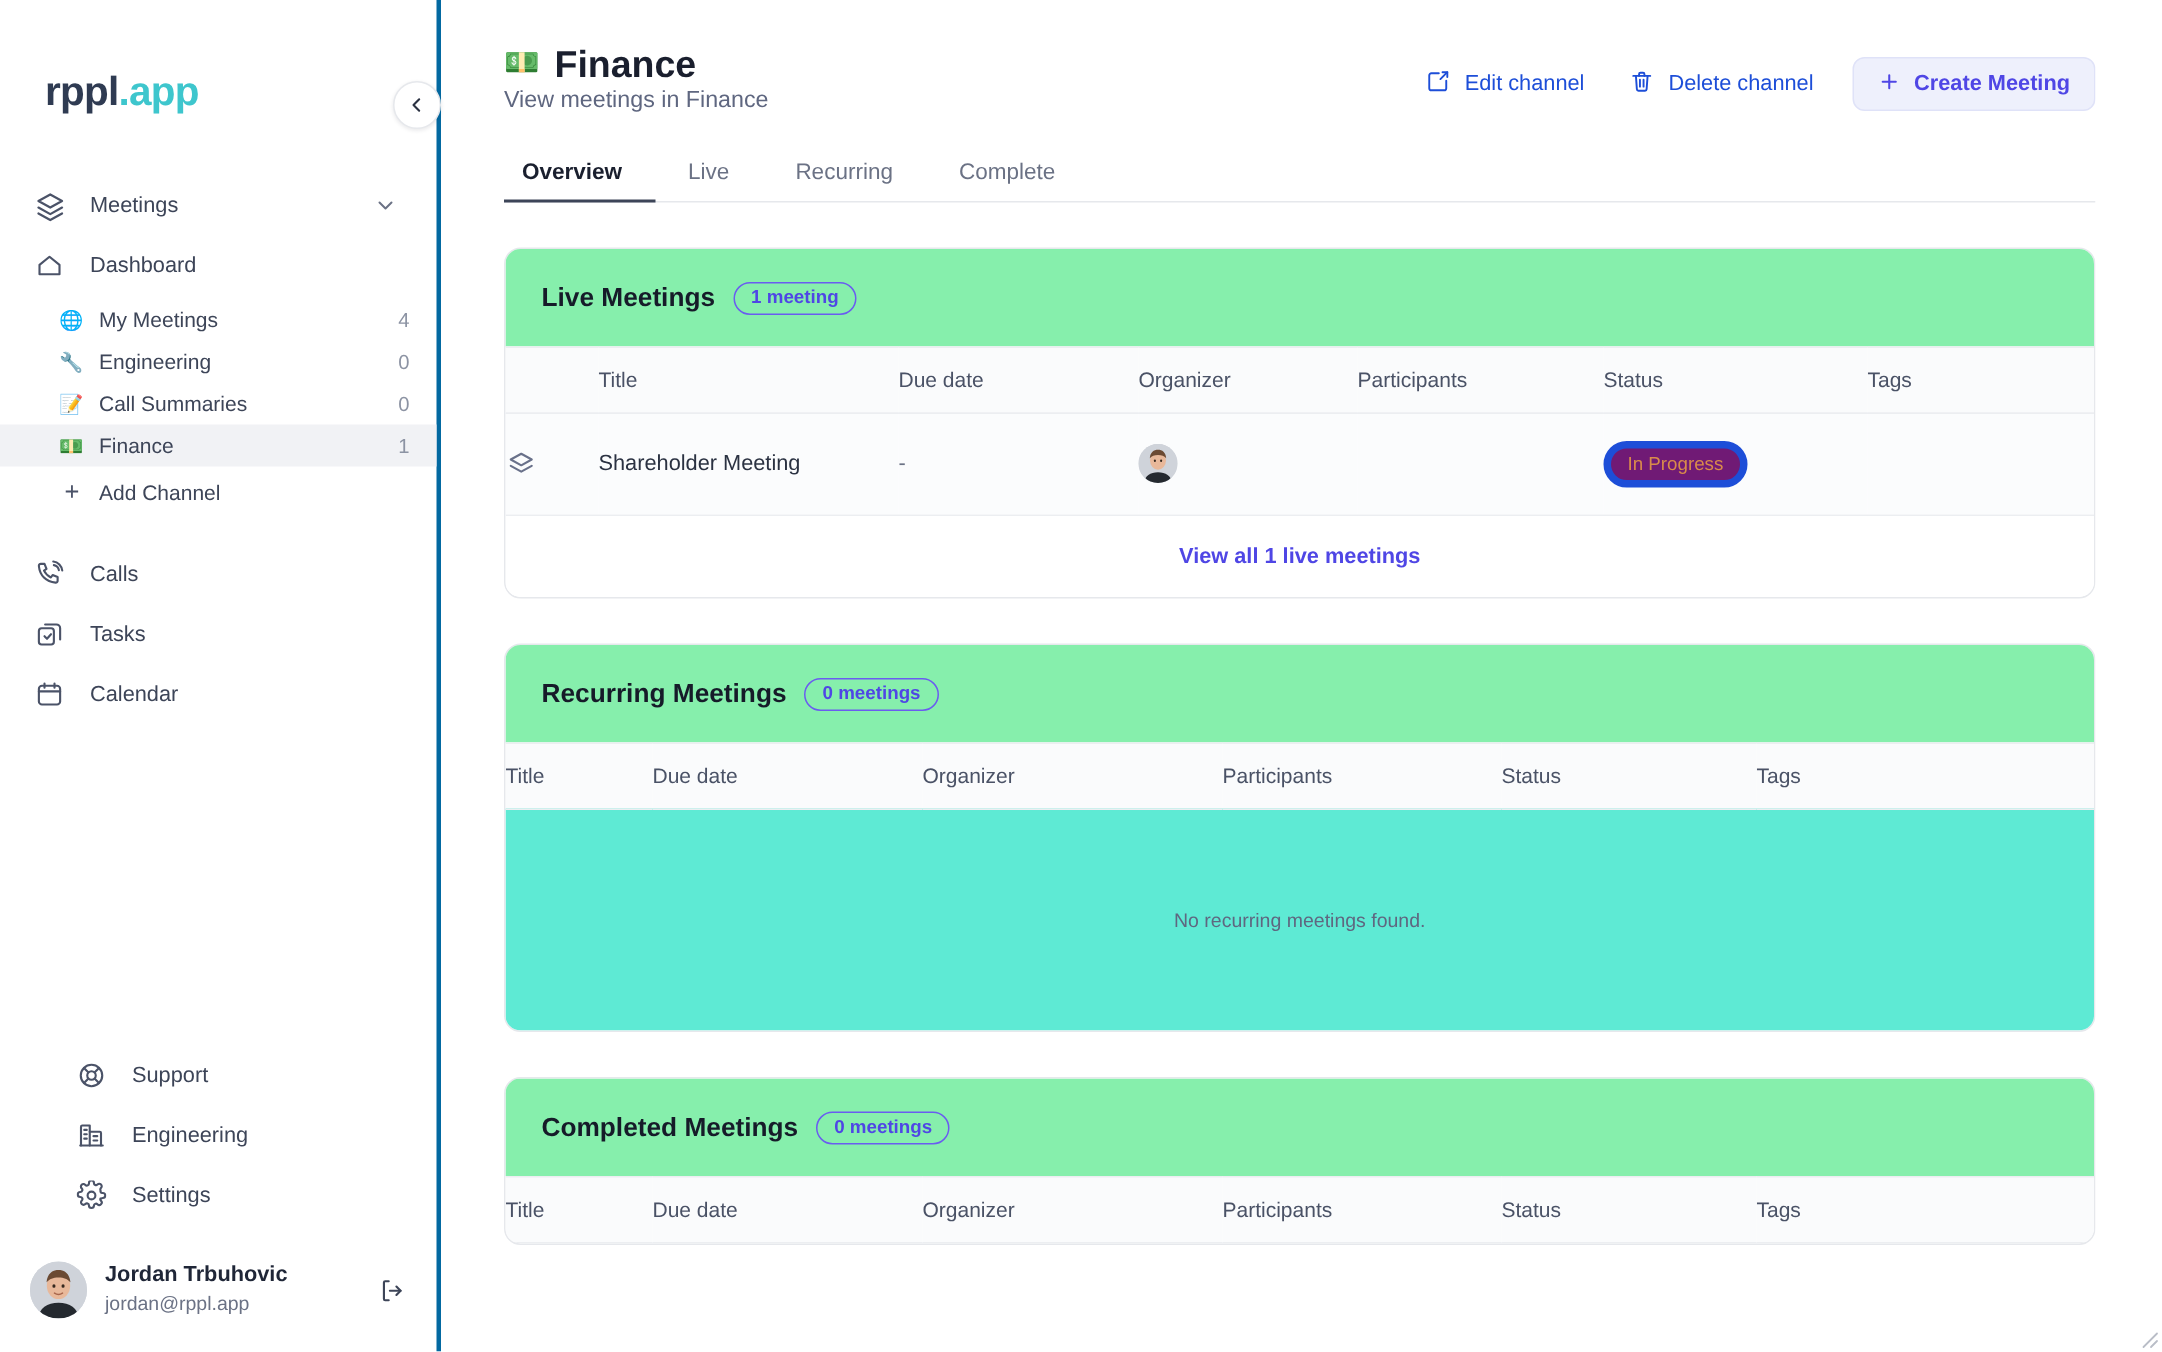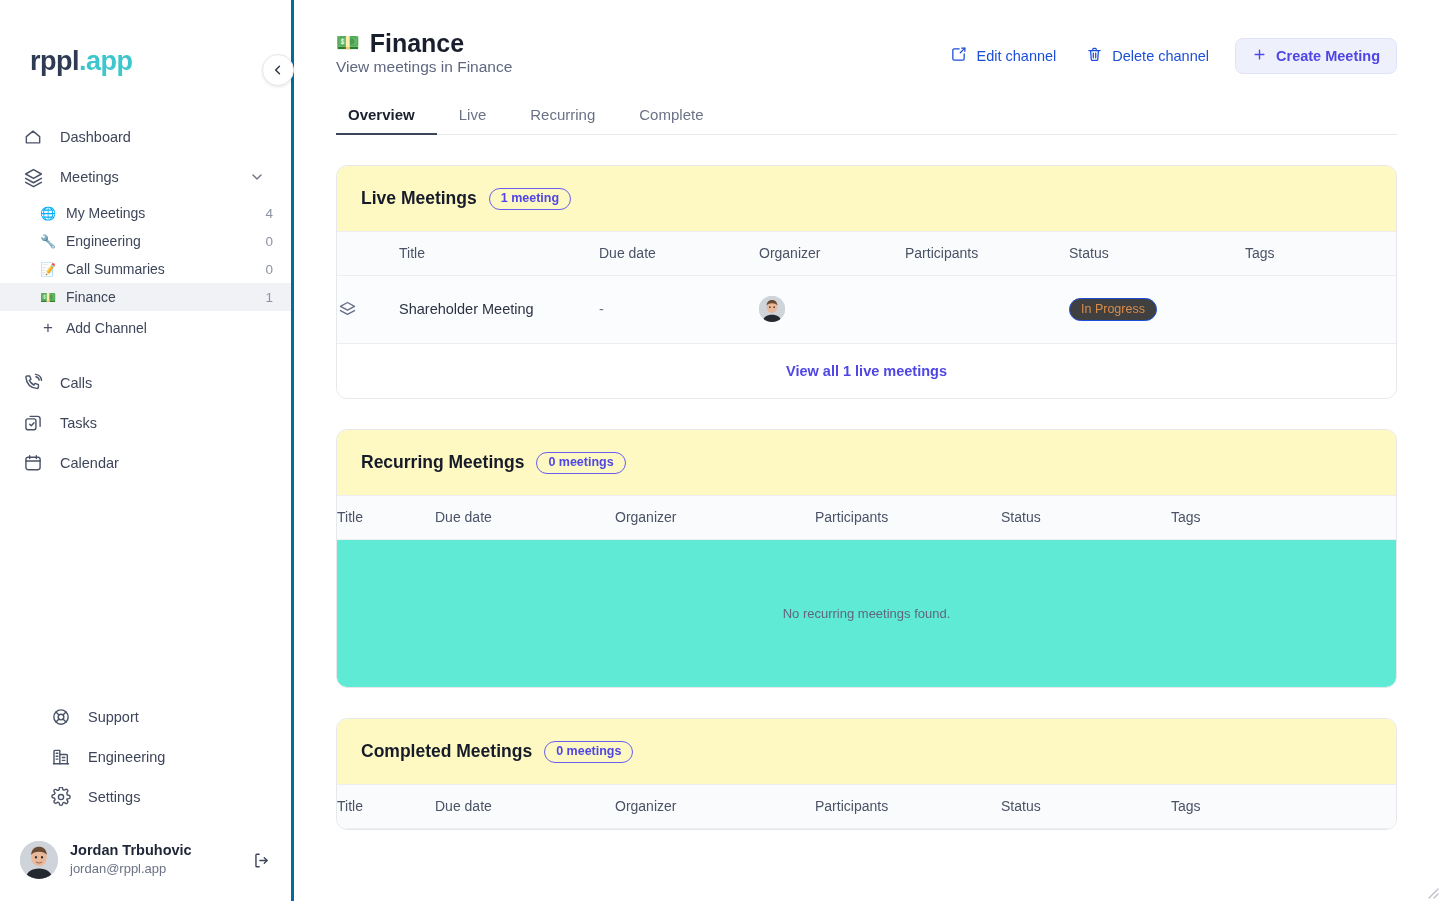--- a/index.html
+++ b/index.html
@@ -147,42 +147,42 @@
     content: ""; position: absolute; left: 0; right: 0; bottom: -1px;
     height: 2px; background: #3d4558;
   }
 
   .card {
     border: 1px solid #e6e8ec; border-radius: 11px;
     margin-top: 30px; overflow: hidden; background: #fff;
   }
   .card-head {
     display: flex; align-items: center; gap: 12px;
-    padding: 22px 24px 21px 24px; background: #fef9c3;
+    padding: 22px 24px 21px 24px; background: #86efac;
   }
   .card-title { font-size: 17.5px; font-weight: bold; color: #161b29; }
   .pill {
     border: 1px solid #6a5cf0; color: #4f46e5;
     border-radius: 999px; padding: 3px 11px 4px 11px;
     font-size: 12.5px; font-weight: bold; line-height: 1;
   }
 
   table { width: 100%; border-collapse: collapse; table-layout: fixed; }
   thead tr { background: #fafbfc; border-top: 1px solid #eceef1; border-bottom: 1px solid #eceef1; }
   th {
     text-align: left; font-size: 14px; font-weight: normal;
     color: #4a5266; padding: 13px 0; height: 44px;
   }
   td { padding: 0; font-size: 14.5px; color: #2b3242; height: 68px; vertical-align: middle; }
   tbody tr { background: #fbfcfd; }
   .cell-icon { color: #69718a; display: flex; align-items: center; }
   .dash { color: #6b7285; }
   .status-badge {
-    display: inline-block; background: #404040; color: #d98b4a;
-    border: 1px solid #1d4ed8; border-radius: 999px;
+    display: inline-block; background: #701a75; color: #d98b4a;
+    border: 5px solid #1d4ed8; border-radius: 999px;
     padding: 4px 11px 5px 11px; font-size: 12.5px; line-height: 1;
   }
   .empty-row td {
     height: 148px; text-align: center; color: #5f6780; font-size: 13px;
     background: #5eead4;
   }
   .view-all {
     text-align: center; padding: 19px 0; font-size: 14.5px;
     color: #4f46e5; font-weight: bold; cursor: pointer;
     border-top: 1px solid #eceef1; background: #fff;
@@ -199,43 +199,43 @@
 
 <div class="app">
 
   <aside class="sidebar">
 
     <div class="logo">
       <span class="brand">rppl</span><span class="tld">.app</span>
     </div>
 
     <nav class="nav">
-      <div class="nav-item">
-        <span class="nav-icon">
-          <svg width="20" height="20" viewBox="0 0 24 24" fill="none" stroke="currentColor" stroke-width="1.7" stroke-linecap="round" stroke-linejoin="round">
-              <path d="M4 11.5 12 5l8 6.5V19H4z"></path>
-            </svg>
-        </span>
-        <span class="nav-label">Dashboard</span>
-      </div>
-
       <div class="nav-item">
         <span class="nav-icon">
           <svg width="21" height="21" viewBox="0 0 24 24" fill="none" stroke="currentColor" stroke-width="1.7" stroke-linecap="round" stroke-linejoin="round">
               <path d="M12 3 3 8l9 5 9-5-9-5z"></path>
               <path d="M3 13l9 5 9-5"></path>
               <path d="M3 17.5l9 5 9-5"></path>
             </svg>
         </span>
         <span class="nav-label">Meetings</span>
         <span class="chev">
           <svg width="16" height="16" viewBox="0 0 24 24" fill="none" stroke="currentColor" stroke-width="2" stroke-linecap="round" stroke-linejoin="round">
               <path d="M6 9l6 6 6-6"></path>
             </svg>
         </span>
+      </div>
+
+      <div class="nav-item">
+        <span class="nav-icon">
+          <svg width="20" height="20" viewBox="0 0 24 24" fill="none" stroke="currentColor" stroke-width="1.7" stroke-linecap="round" stroke-linejoin="round">
+              <path d="M4 11.5 12 5l8 6.5V19H4z"></path>
+            </svg>
+        </span>
+        <span class="nav-label">Dashboard</span>
       </div>
 
       <div class="channels">
         <div class="channel">
           <span class="channel-emoji">🌐</span>
           <span class="channel-name">My Meetings</span>
           <span class="channel-count">4</span>
         </div>
         <div class="channel">
           <span class="channel-emoji">🔧</span>

